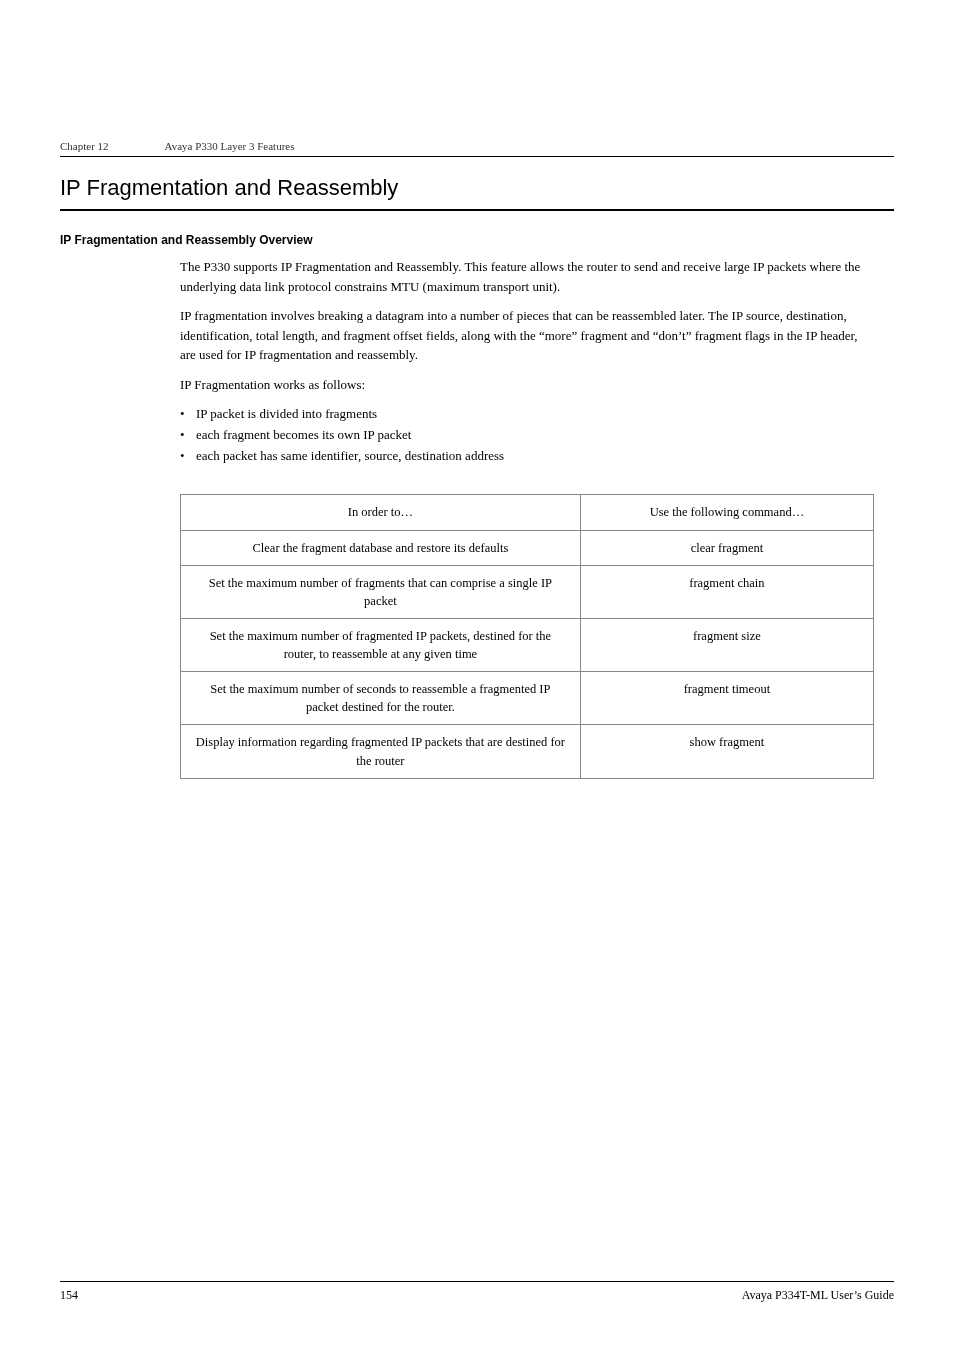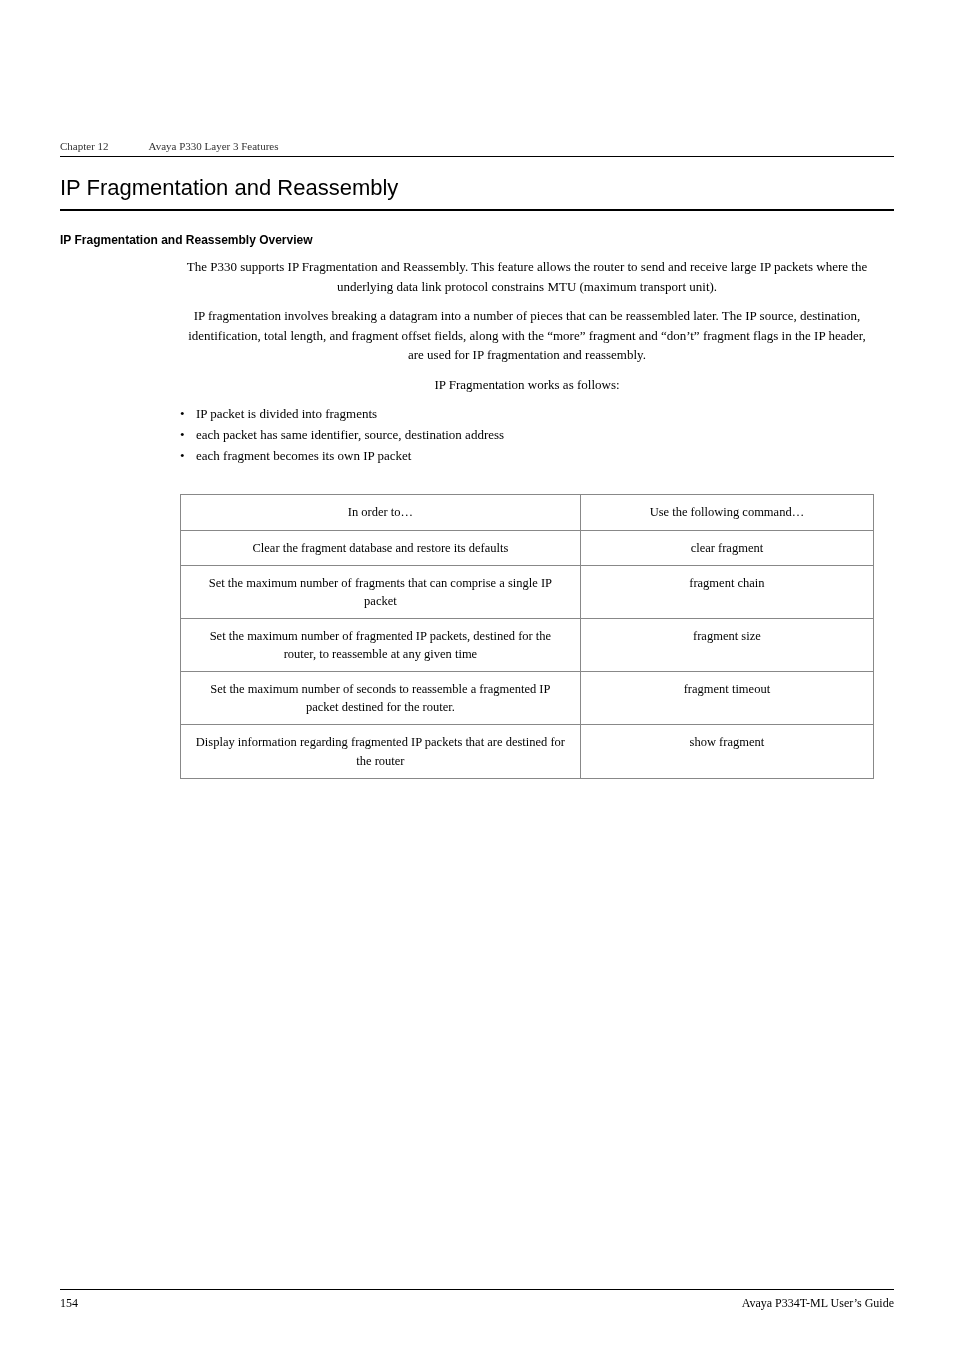--- a/index.html
+++ b/index.html
@@ -24,21 +24,21 @@
       position: relative;
     }
 
     .header-bar {
       border-bottom: 1px solid #000;
       margin: 0 60px;
       padding-top: 140px;
       padding-bottom: 4px;
       display: flex;
       align-items: baseline;
-      gap: 40px;
+      gap: 56px;
     }
 
     .chapter-label {
       font-size: 11px;
       color: #333;
     }
 
     .content-area {
       margin: 0 60px;
       padding-top: 18px;
@@ -62,21 +62,20 @@
 
     .indented {
       margin-left: 120px;
       margin-right: 20px;
     }
 
     .body-text {
       font-size: 13px;
       line-height: 1.5;
       margin-bottom: 10px;
-      text-align: center;
     }
 
     .bullet-list {
       list-style: none;
       margin-bottom: 28px;
       margin-left: 0;
     }
 
     .bullet-list li {
       font-size: 13px;
@@ -119,21 +118,21 @@
     .cli-table td:first-child {
       width: 300px;
     }
 
     .cli-table td:last-child {
       width: 220px;
     }
 
     .footer-bar {
       position: absolute;
-      bottom: 40px;
+      bottom: 48px;
       left: 60px;
       right: 60px;
       display: flex;
       justify-content: space-between;
       align-items: center;
       border-top: 1px solid #000;
       padding-top: 6px;
     }
 
     .footer-page-number {
@@ -160,22 +159,22 @@
 
     <div class="section-heading">IP Fragmentation and Reassembly Overview</div>
 
     <div class="indented">
       <p class="body-text">The P330 supports IP Fragmentation and Reassembly. This feature allows the router to send and receive large IP packets where the underlying data link protocol constrains MTU (maximum transport unit).</p>
       <p class="body-text">IP fragmentation involves breaking a datagram into a number of pieces that can be reassembled later. The IP source, destination, identification, total length, and fragment offset fields, along with the “more” fragment and “don’t” fragment flags in the IP header, are used for IP fragmentation and reassembly.</p>
       <p class="body-text">IP Fragmentation works as follows:</p>
 
       <ul class="bullet-list">
         <li>IP packet is divided into fragments</li>
+        <li>each fragment becomes its own IP packet</li>
         <li>each packet has same identifier, source, destination address</li>
-        <li>each fragment becomes its own IP packet</li>
       </ul>
     </div>
 
     <div class="table-section">
 
       <div class="indented">
         <table class="cli-table">
           <thead>
             <tr>
               <th>In order to…</th>

